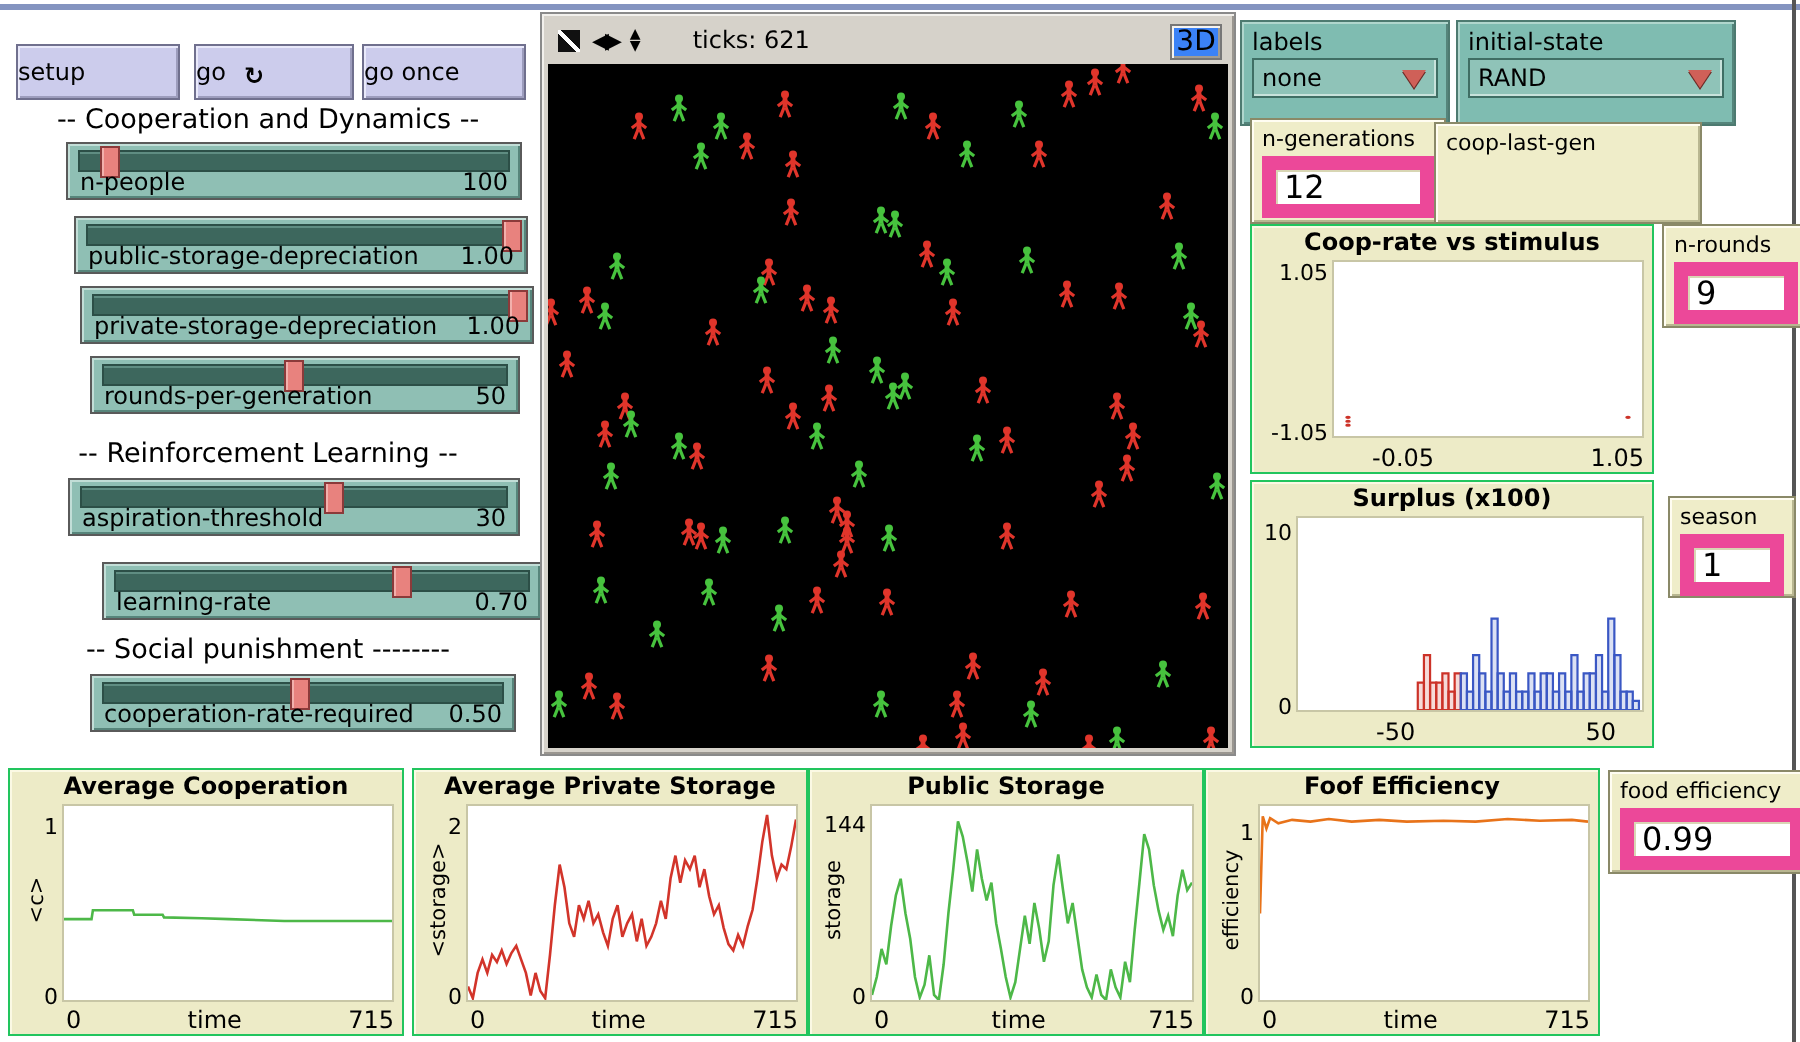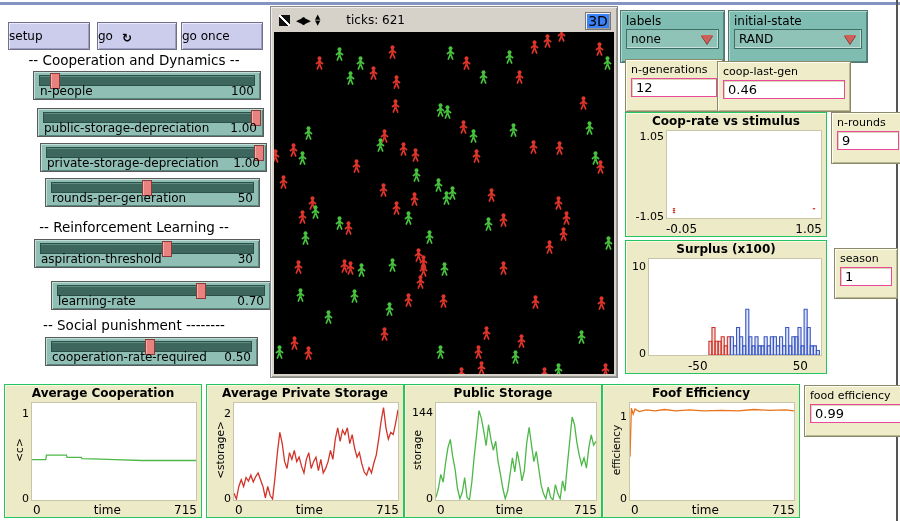--- a/index.html
+++ b/index.html
@@ -47,22 +47,22 @@
   .chooser .cbox{position:relative;background:#8fc3b8;border:1px solid #3f6e64;
            box-shadow:inset -1px -1px 0 #c8e2db;height:18px;display:flex;align-items:center;
            font-size:12px;padding-left:4px;cursor:pointer;}
   .tri{position:absolute;right:5px;top:5px;width:0;height:0;border-left:6px solid transparent;
        border-right:6px solid transparent;border-top:9px solid #cf6058;
        filter:drop-shadow(0 1px 0 #6b2a26);}
   
   .monitor{background:#efedc9;border:1px solid #8a8968;
            box-shadow:inset 1px 1px 0 #fffdf2, inset -1px -1px 0 #b9b791;padding:3px 5px;}
   .monitor .mlab{font-size:11px;white-space:nowrap;margin-bottom:2px;}
-  .monitor .mval{background:#fff;border:1px solid #ec4899;box-shadow:inset 1px 1px 0 #d8d6b4;
-           font-size:13px;height:17px;display:flex;align-items:center;padding-left:4px;}
+  .monitor .mval{background:#fff;border:7px solid #ec4899;box-shadow:inset 1px 1px 0 #d8d6b4;
+           font-size:16px;height:17px;display:flex;align-items:center;padding-left:4px;}
   
   .plot{background:#edebc7;border:1px solid #22c55e;box-shadow:inset 1px 1px 0 #fbf9e4;}
   .plot .ptitle{text-align:center;font-weight:bold;font-size:12px;height:17px;line-height:17px;white-space:nowrap;}
   .plot .pbody{position:absolute;left:0;right:4px;bottom:16px;top:17px;}
   .plot .gutter{position:absolute;left:0;top:0;bottom:0;}
   .plot .parea{position:absolute;top:0;bottom:0;right:0;background:#fff;border:1px solid #c8c6a6;}
   .plot .parea svg{position:absolute;left:0;top:0;width:100%;height:100%;}
   .ytick{position:absolute;right:2px;font-size:11px;}
   .ylab{position:absolute;font-size:10.5px;white-space:nowrap;transform:rotate(-90deg);transform-origin:center;}
   .xrow{position:absolute;left:0;right:4px;bottom:0;height:16px;font-size:12px;
@@ -663,21 +663,20 @@
       <span class="tri"></span>
     </div>
   </div>
 
   <div class="abs monitor" style="left:625px;top:59px;width:86px;height:45px;">
     <div class="mlab">n-generations</div>
     <div class="mval">12</div>
   </div>
   <div class="abs monitor" style="left:717px;top:61px;width:122px;height:43px;">
     <div class="mlab">coop-last-gen</div>
-    <div class="mval">0.46</div>
   </div>
   <div class="abs monitor" style="left:831px;top:112px;width:62px;height:44px;">
     <div class="mlab">n-rounds</div>
     <div class="mval">9</div>
   </div>
   <div class="abs monitor" style="left:834px;top:248px;width:52px;height:43px;">
     <div class="mlab">season</div>
     <div class="mval">1</div>
   </div>
   <div class="abs monitor" style="left:804px;top:385px;width:92px;height:44px;">
@@ -694,21 +693,21 @@
       </div>
       <div class="parea" style="left:40px;">
         <svg viewBox="0 0 100 100" preserveAspectRatio="none">
             <circle cx="4.545454545454546" cy="89.28571428571428" r="0.9" fill="#cc3228"></circle>
             <circle cx="4.545454545454546" cy="91.51785714285714" r="0.9" fill="#cc3228"></circle>
             <circle cx="4.545454545454546" cy="93.75" r="0.9" fill="#cc3228"></circle>
             <circle cx="95.45454545454545" cy="89.28571428571428" r="0.9" fill="#cc3228"></circle>
           </svg>
       </div>
     </div>
-    <div class="xrow" style="padding-left:40px;text-align:right;">
+    <div class="xrow" style="padding-left:60px;text-align:right;">
       <span>-0.05</span>
       <span>1.05</span>
     </div>
   </div>
 
   <div class="abs plot" style="left:625px;top:240px;width:200px;height:132px;">
     <div class="ptitle">Surplus (x100)</div>
     <div class="pbody" style="bottom:17px;">
       <div class="gutter" style="width:22px;">
         <span class="ytick" style="top:2px;">10</span>

